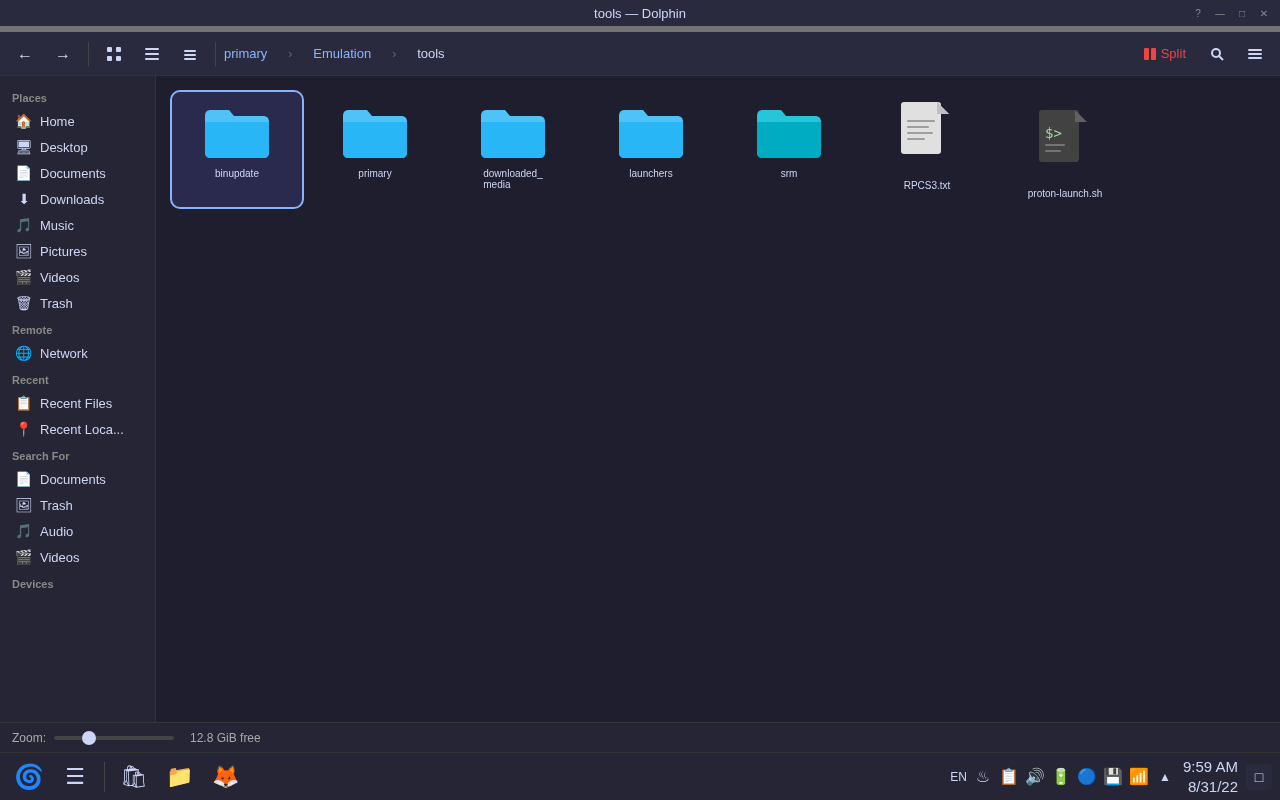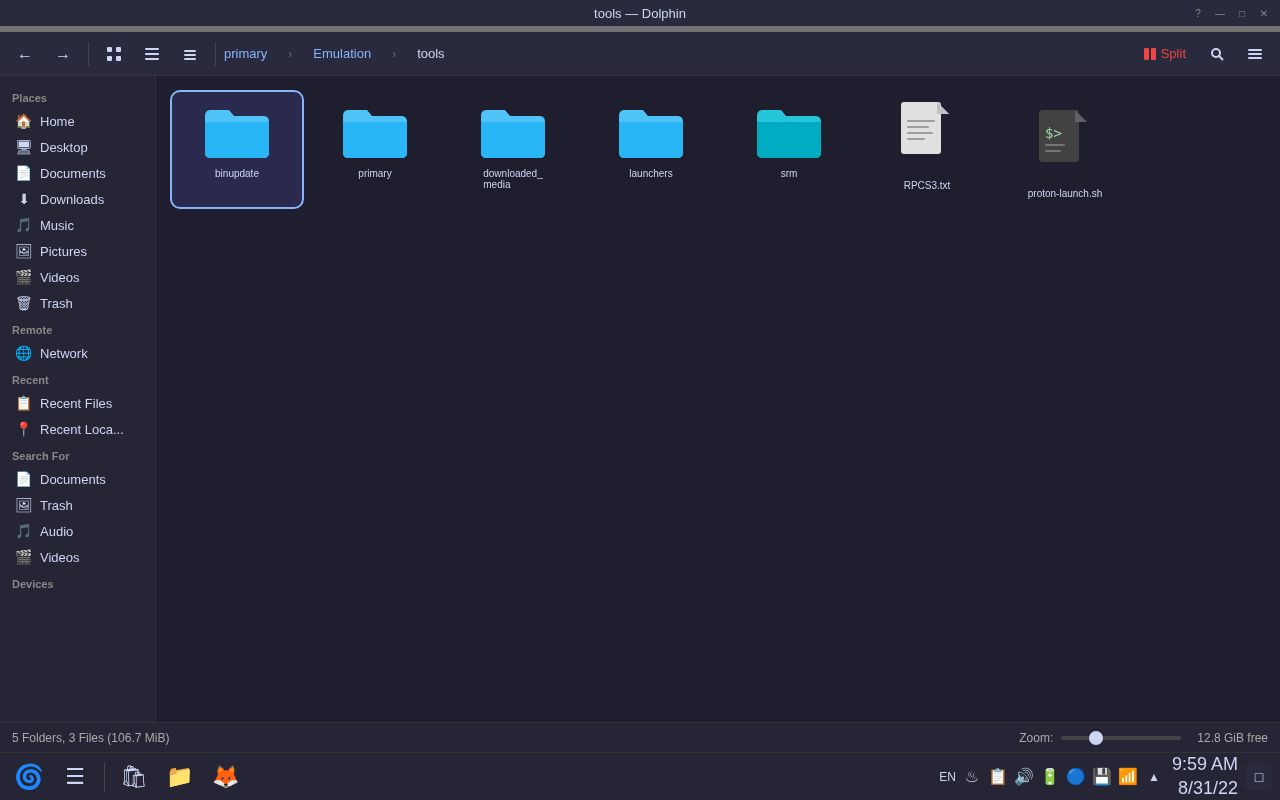--- a/index.html
+++ b/index.html
@@ -280,21 +280,21 @@
       height: 20px;
       display: flex;
       align-items: center;
       justify-content: center;
       font-size: 16px;
       cursor: pointer;
       color: #cdd6f4;
     }
     .taskbar-clock {
       text-align: right;
-      font-size: 18px;
+      font-size: 15px;
       line-height: 1.3;
       color: #cdd6f4;
       cursor: pointer;
     }
     .taskbar-lang {
       font-size: 13px;
       color: #cdd6f4;
       cursor: pointer;
     }
     .taskbar-notif {
@@ -532,21 +532,20 @@
           <rect x="10" y="36" width="20" height="2" rx="1" fill="#757575"></rect>
           <rect x="10" y="42" width="16" height="2" rx="1" fill="#757575"></rect>
         </svg>
       </div>
       <span class="file-item-label">proton-launch.sh</span>
     </div>
   </div>
 </div>
 
 <div class="statusbar">
-  <span class="statusbar-info">5 Folders, 3 Files (106.7 MiB)</span>
   <div class="statusbar-zoom">
     <span>Zoom:</span>
     <div class="zoom-slider">
       <div class="zoom-handle"></div>
     </div>
   </div>
   <span class="statusbar-free">12.8 GiB free</span>
 </div>
 
 <div class="taskbar">

